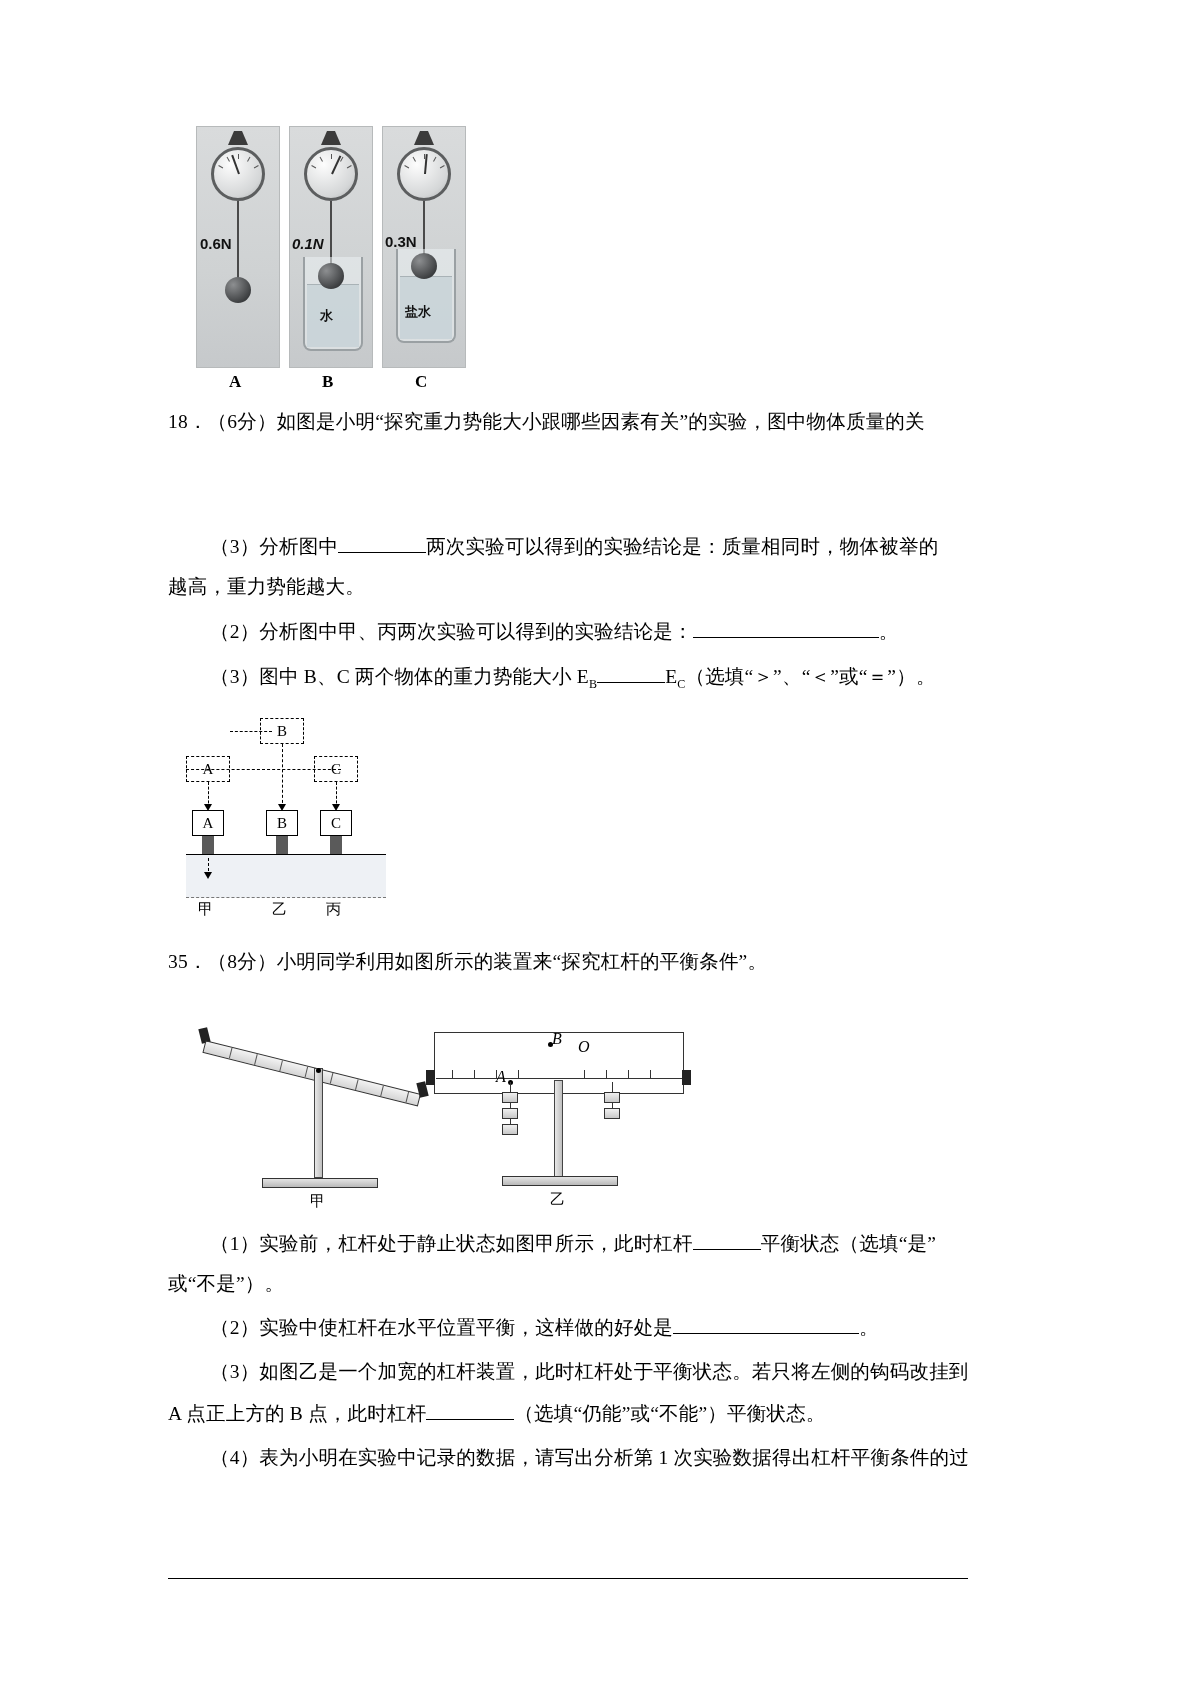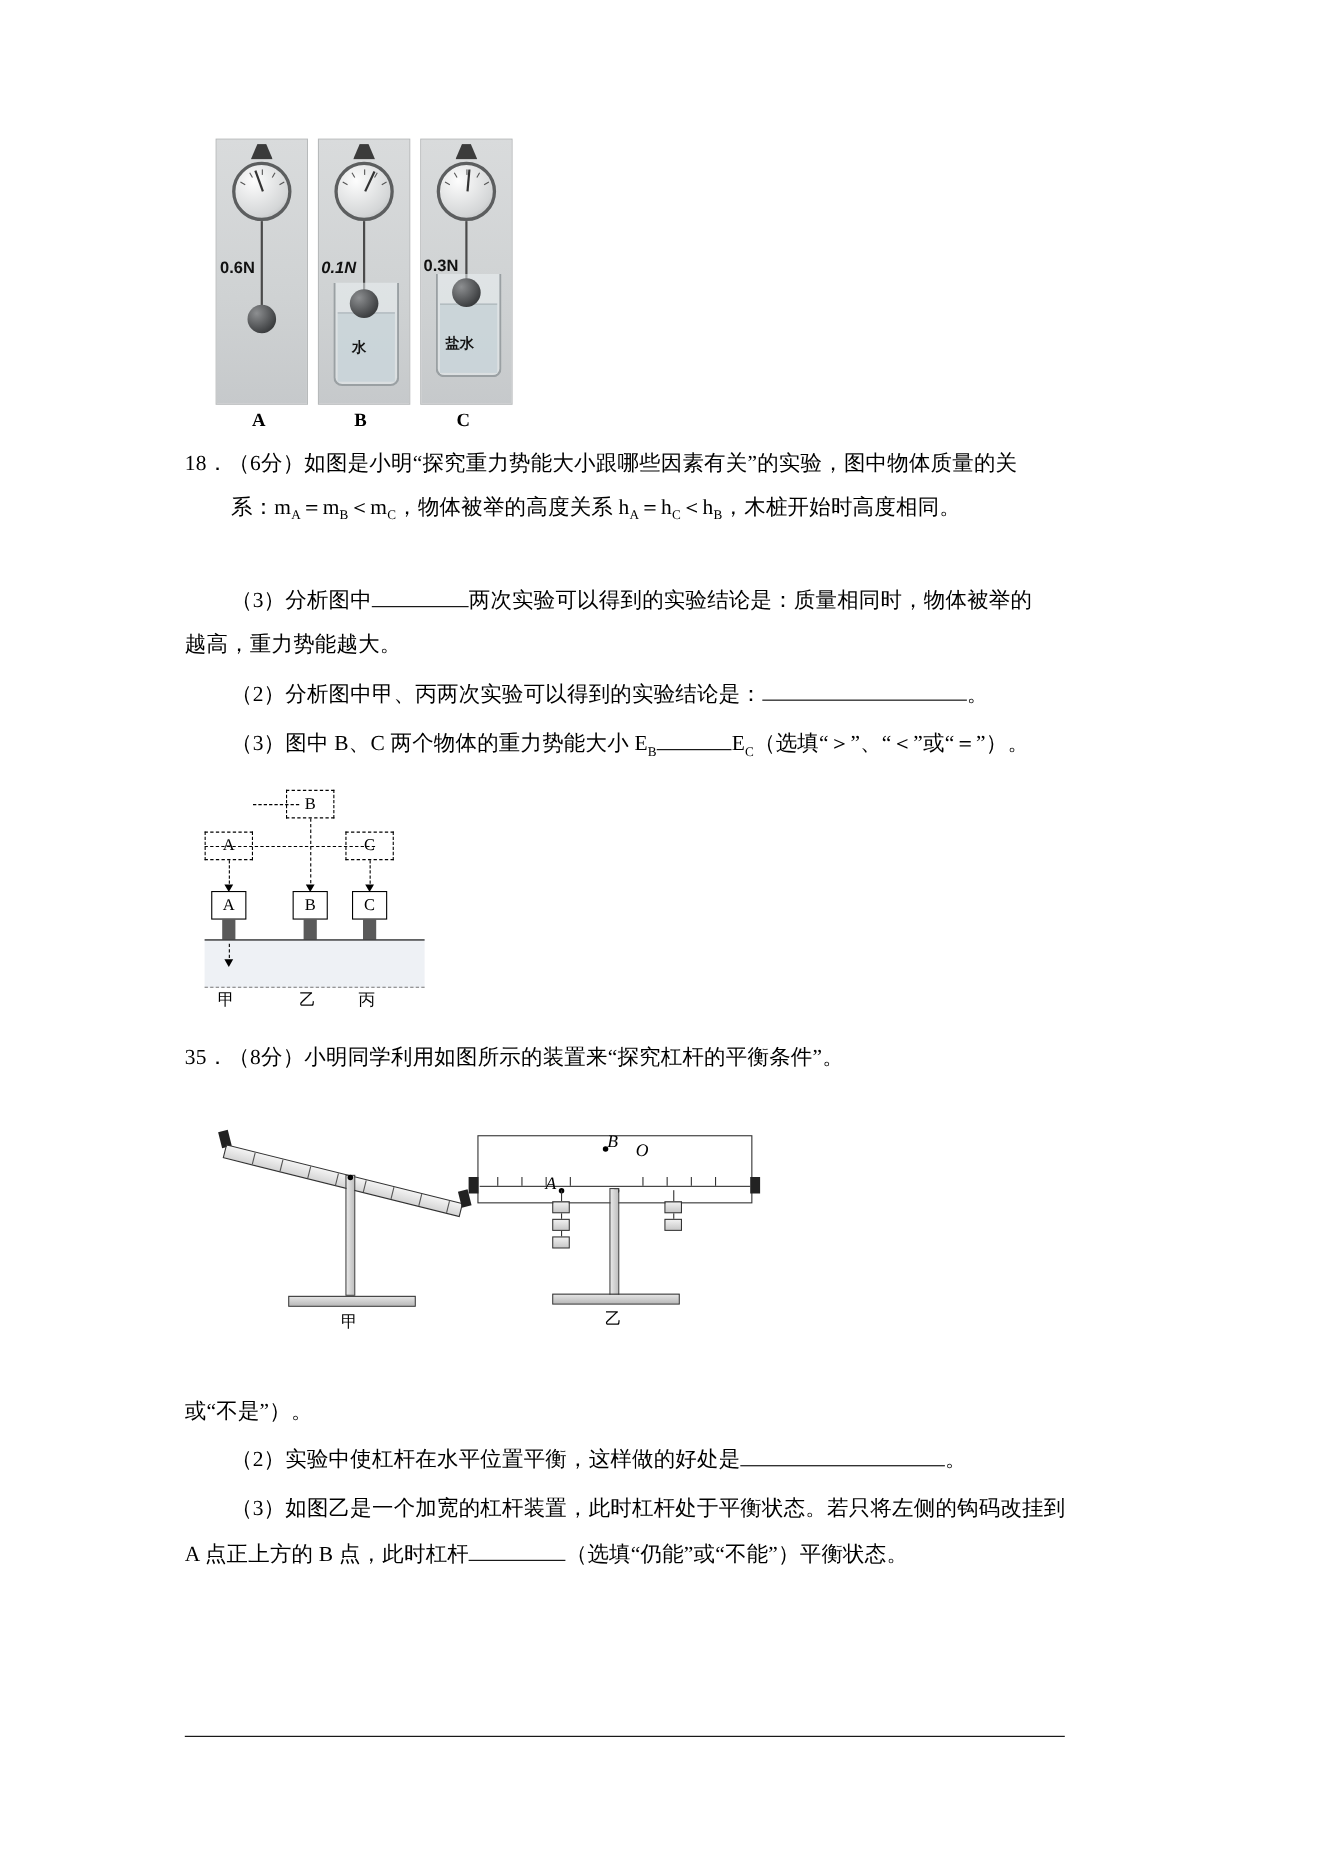--- a/index.html
+++ b/index.html
@@ -389,23 +389,20 @@
 
     <div class="fig-caption-row">
       <span style="left:33px;">A</span>
       <span style="left:126px;">B</span>
       <span style="left:219px;">C</span>
     </div>
   </div>
 
   <div class="q" style="left:168px;top:400px;">18．（6分）如图是小明“探究重力势能大小跟哪些因素有关”的实验，图中物体质量的关</div>
 
-  <div class="q" style="left:210px;top:440px;">
-    <span>系：m</span><sub>A</sub><span>＝m</span><sub>B</sub><span>＜m</span><sub>C</sub><span>，物体被举的高度关系 h</span><sub>A</sub><span>＝h</span><sub>C</sub><span>＜h</span><sub>B</sub><span>，木桩开始时高度相同。</span>
-  </div>
 
   <div class="q" style="left:210px;top:525px;">
     <span>（3）分析图中</span><span class="blank-s"></span><span>两次实验可以得到的实验结论是：质量相同时，物体被举的</span>
   </div>
   <div class="q" style="left:168px;top:565px;">越高，重力势能越大。</div>
 
   <div class="q" style="left:210px;top:610px;">
     <span>（2）分析图中甲、丙两次实验可以得到的实验结论是：</span><span class="blank-l"></span><span>。</span>
   </div>
 
@@ -500,27 +497,31 @@
     <div class="wline" style="left:416px;top:52px;height:10px;"></div>
     <div class="weight" style="left:408px;top:62px;"></div>
     <div class="weight" style="left:408px;top:78px;"></div>
     <div class="wline" style="left:416px;top:73px;height:5px;"></div>
 
     <div class="post" style="left:358px;top:50px;height:98px;"></div>
     <div class="base" style="left:306px;top:146px;width:116px;"></div>
     <div class="cn-label" style="left:354px;top:160px;">乙</div>
   </div>
 
+  <div class="q" style="left:210px;top:1222px;">
+    <span>（1）实验前，杠杆处于静止状态如图甲所示，此时杠杆</span><span class="blank-m"></span><span>平衡状态（选填“是”</span>
+  </div>
   <div class="q" style="left:168px;top:1262px;">或“不是”）。</div>
 
   <div class="q" style="left:210px;top:1306px;">
     <span>（2）实验中使杠杆在水平位置平衡，这样做的好处是</span><span class="blank-l"></span><span>。</span>
   </div>
 
   <div class="q" style="left:210px;top:1350px;">（3）如图乙是一个加宽的杠杆装置，此时杠杆处于平衡状态。若只将左侧的钩码改挂到</div>
   <div class="q" style="left:168px;top:1392px;">
     <span>A 点正上方的 B 点，此时杠杆</span><span class="blank-s"></span><span>（选填“仍能”或“不能”）平衡状态。</span>
   </div>
 
+  <div class="q" style="left:210px;top:1436px;">（4）表为小明在实验中记录的数据，请写出分析第 1 次实验数据得出杠杆平衡条件的过</div>
 
   <div class="footrule"></div>
 
 </div>
 
 </body></html>

